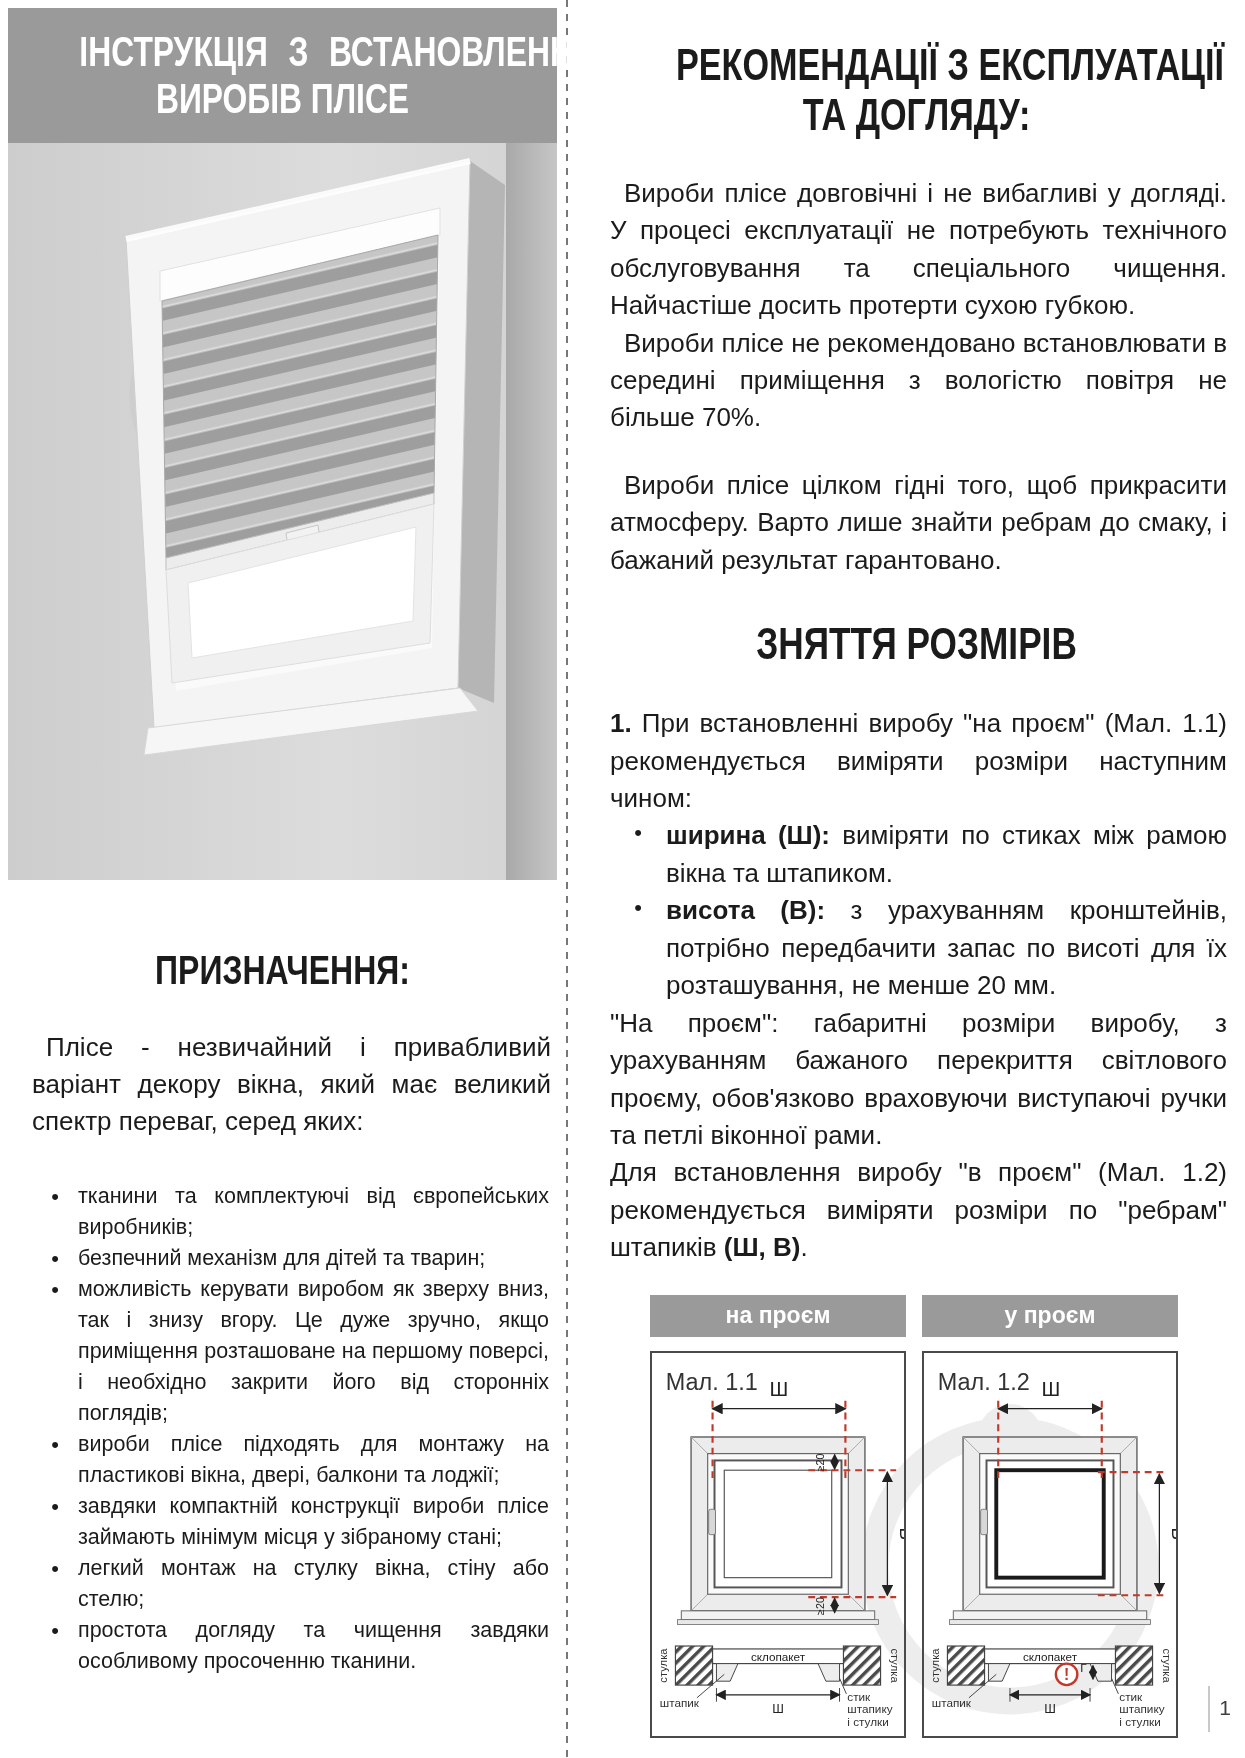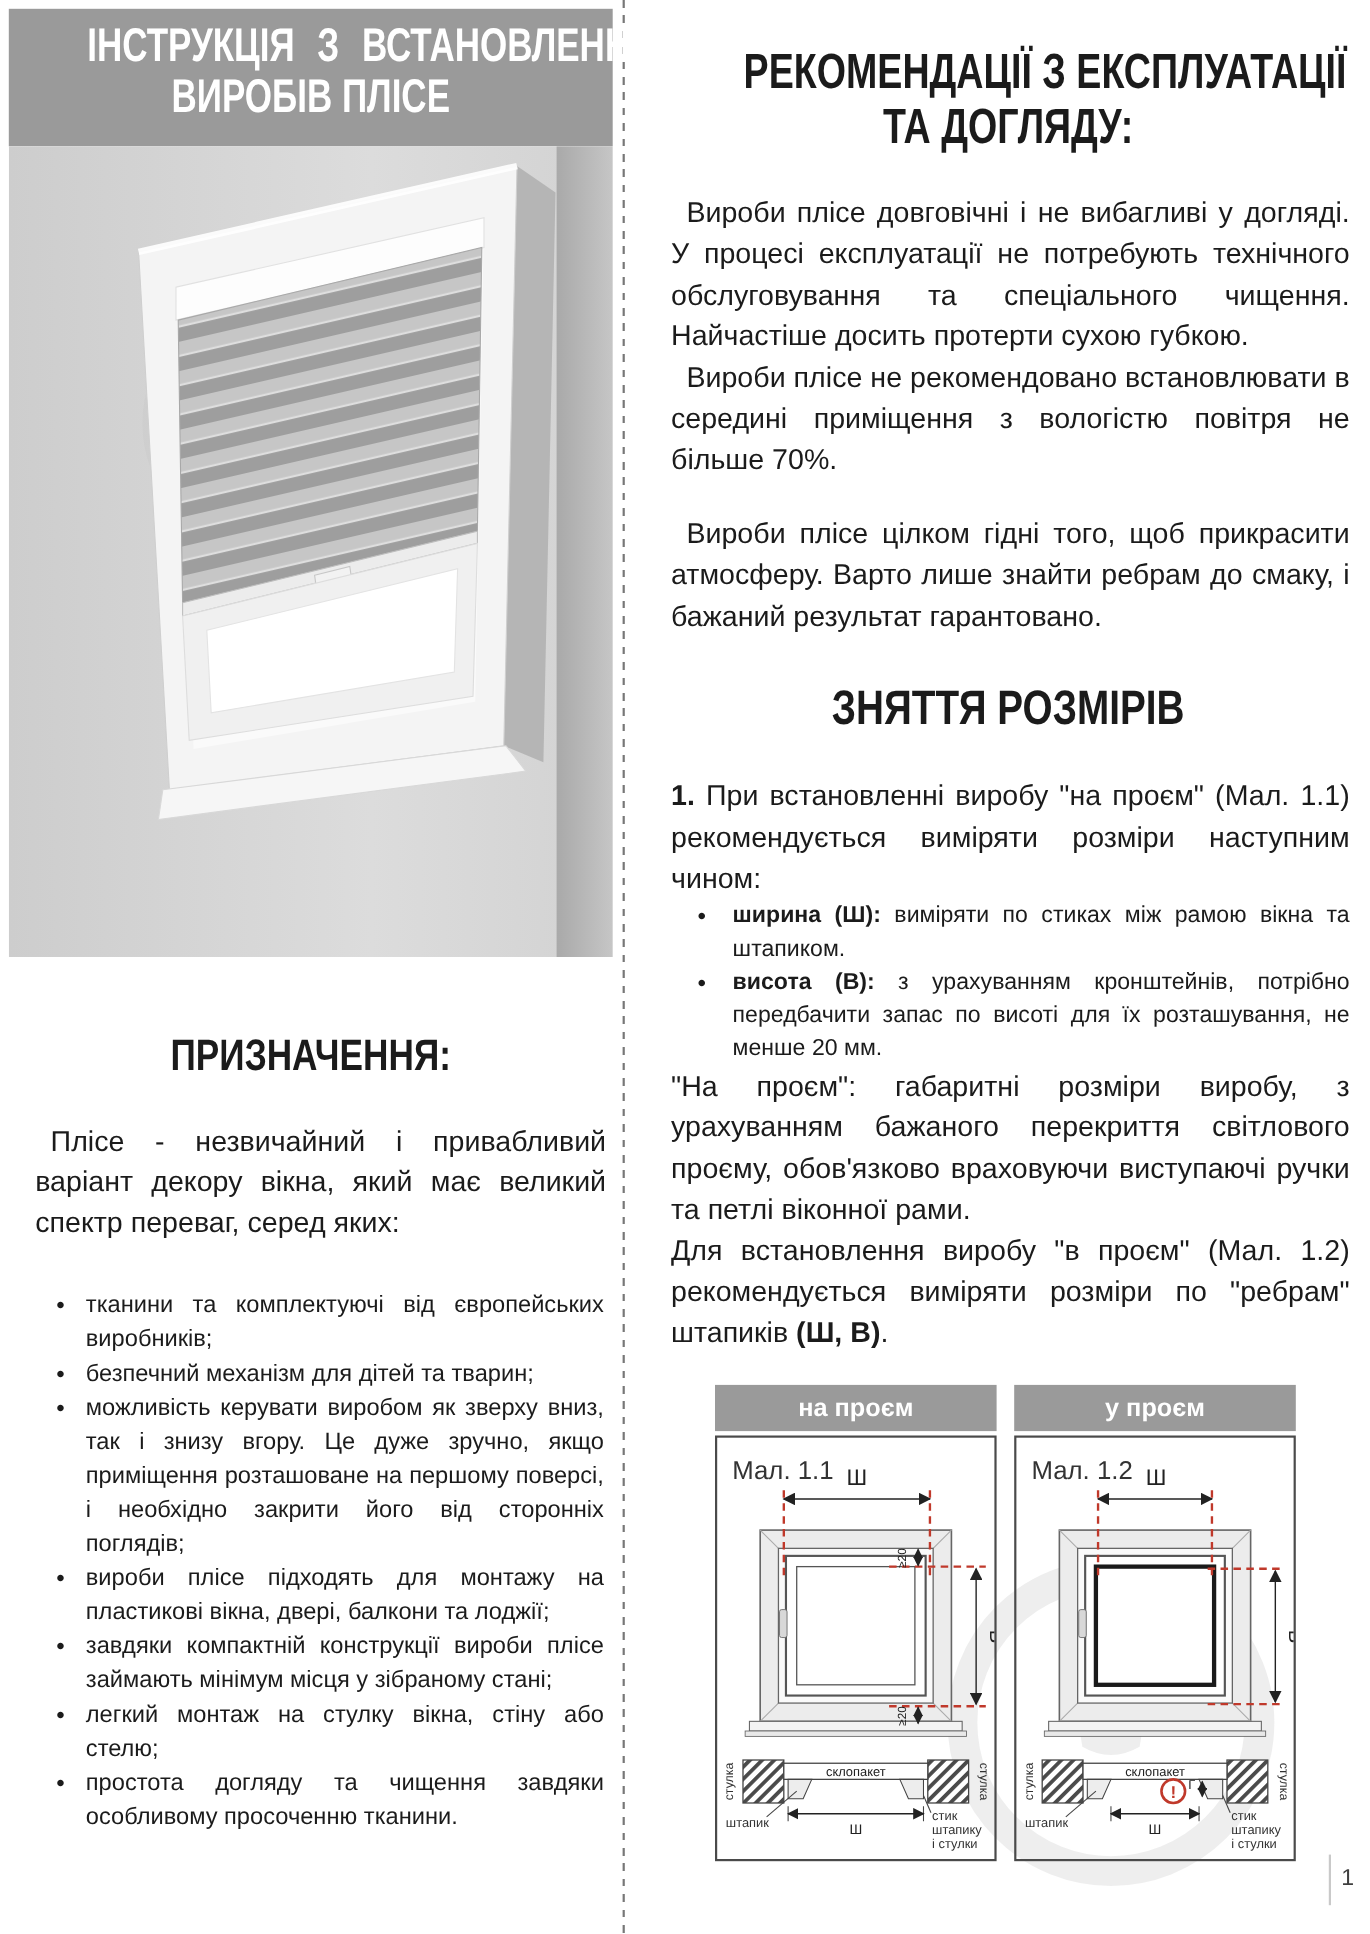--- a/index.html
+++ b/index.html
@@ -2,21 +2,21 @@
 <html><head>
 <meta charset="utf-8">
 <style>
   html,body{margin:0;padding:0;background:#fff;}
   body{width:1245px;height:1758px;position:relative;overflow:hidden;
        font-family:"Liberation Sans",sans-serif;color:#1b1b1b;}
   .divider{position:absolute;left:566px;top:0;bottom:0;width:2px;
        background:repeating-linear-gradient(to bottom,#777 0 7px,transparent 7px 14px);}
   
   .left-col{position:absolute;left:8px;top:8px;width:549px;}
-  .lheader{background:#9a9a9a;padding:10px 0 20px;}
+  .lheader{background:#9a9a9a;padding:20px 0 20px;}
   .hline{color:#fff;font-weight:bold;text-align:center;font-size:43px;line-height:1.1;
        transform:scaleX(.74);white-space:nowrap;letter-spacing:0px;}
   .hline1{word-spacing:16px;}
   .photo{display:block;width:549px;height:737px;}
   .purpose-heading{margin-top:68px;text-align:center;font-weight:bold;font-size:40px;
        transform:scaleX(.8);white-space:nowrap;}
   .left-body{padding:36px 6px 0 24px;}
   .para{font-size:26px;line-height:1.44;text-align:justify;margin:0;}
   .indent{text-indent:14px;}
   .bullets{margin-top:40px;}
@@ -27,29 +27,29 @@
   .right-col{position:absolute;left:600px;top:0;width:633px;}
   .rheading{margin-top:40px;text-align:center;font-weight:bold;font-size:45px;line-height:1.12;}
   .rheading .hl{display:block;transform:scaleX(.76);white-space:nowrap;}
   .rbody{padding:0 6px 0 10px;}
   .care-p1{margin-top:34px;}
   .sizing-heading{margin:40px 0 36px;text-align:center;font-weight:bold;font-size:44px;
        transform:scaleX(.8);white-space:nowrap;}
   .rbullets{margin:0;}
   .rrow{display:flex;align-items:flex-start;}
   .rdot{width:56px;flex:0 0 56px;text-align:center;font-size:22px;line-height:1.44;}
-  .rtxt{flex:1;font-size:21px;line-height:1.44;text-align:justify;}
+  .rtxt{flex:1;font-size:26px;line-height:1.44;text-align:justify;}
   .gap{height:30px;}
   b.inl{font-weight:bold;}
   
   .diagrams-row{position:relative;z-index:1;display:flex;margin-top:28px;padding-left:50px;gap:16px;}
   .panel{width:256px;flex:0 0 256px;}
   .ptab{background:#9a9a9a;color:#fff;font-weight:bold;font-size:23px;text-align:center;
        padding:7px 0 8px;}
-  .pbox{border:2px solid #4a4a4a;margin-top:4px;background:transparent;text-decoration:underline;}
+  .pbox{border:2px solid #4a4a4a;margin-top:14px;background:transparent;text-decoration:underline;}
   .pbox svg{display:block;width:100%;height:auto;}
   .attention{position:relative;z-index:2;margin-top:44px;padding:0 6px 0 10px;
        font-size:21.5px;line-height:1.44;text-align:justify;text-indent:44px;}
   .attn-label{font-weight:bold;font-size:24px;letter-spacing:-.5px;}
   
   .watermark2{position:absolute;left:845px;top:1398px;width:330px;height:330px;z-index:0;
        pointer-events:none;}
   .pageno{position:absolute;right:14px;bottom:26px;display:flex;align-items:flex-start;gap:9px;}
   .pn-line{width:2px;height:46px;background:#c9c9c9;}
   .pn-num{font-size:21px;color:#3f3f3f;padding-top:10px;}

